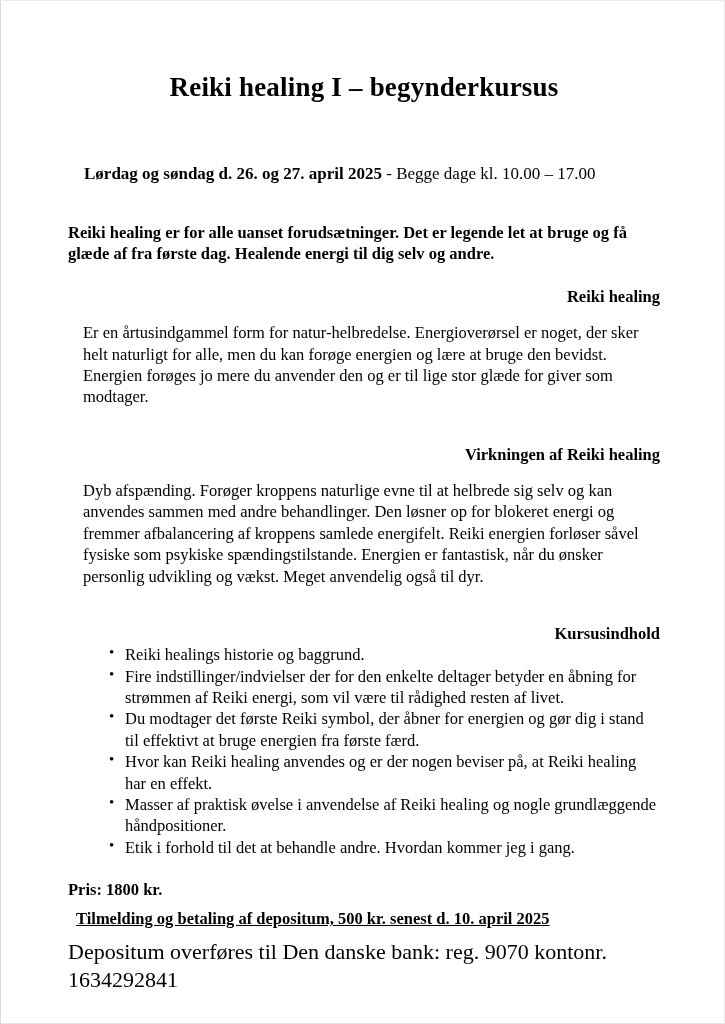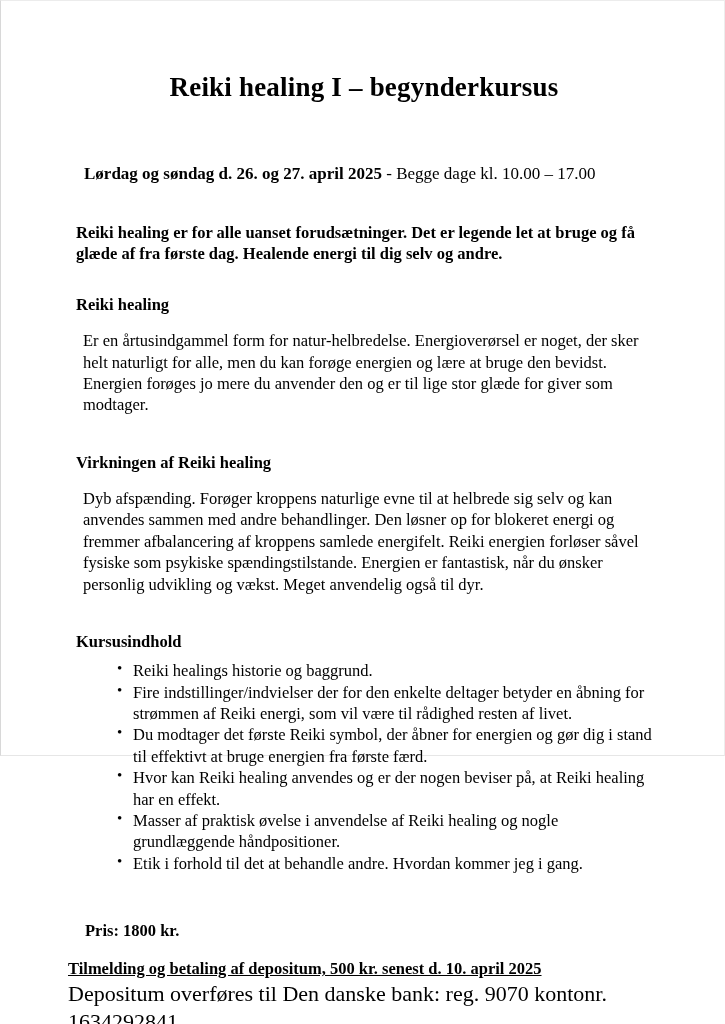--- a/index.html
+++ b/index.html
@@ -10,21 +10,21 @@
   body {
     width: 725px;
     height: 1024px;
     overflow: hidden;
     font-family: "Liberation Serif", "DejaVu Serif", serif;
     color: #000000;
   }
   .page {
     position: relative;
     width: 725px;
-    height: 756px;
+    height: 1024px;
     background: #ffffff;
     box-sizing: border-box;
     border-left: 1px solid #d8d8d8;
     border-top: 1px solid #ececec;
     border-right: 1px solid #ededed;
     border-bottom: 1px solid #e6e6e6;
   }
   .content {
     position: absolute;
     left: 67px;
@@ -45,38 +45,39 @@
     margin: 16px;
     padding-top: 44px;
     line-height: 1.25;
   }
   .date-line .bold {
     font-weight: bold;
   }
   .lead {
     font-size: 16.5px;
     font-weight: bold;
-    margin: 8px;
+    margin: 0;
     padding-top: 22px;
     line-height: 1.3;
   }
   .sec-head {
     font-size: 16.5px;
     font-weight: bold;
-    margin: 8px;
+    margin: 0;
     padding-top: 21px;
     line-height: 1.3;
+    text-align: right;
   }
   .body-par {
     font-size: 16.5px;
     margin: 15px;
     line-height: 1.295;
   }
   ul.bullets {
-    margin: 8px;
+    margin: 0;
     padding: 0 0 0 41px;
     list-style: none;
   }
   ul.bullets li {
     font-size: 16.5px;
     line-height: 1.295;
     position: relative;
     padding-left: 16px;
   }
   ul.bullets li::before {
@@ -85,28 +86,28 @@
     left: 0;
     top: -1px;
     font-size: 15px;
   }
   .price-block {
     padding-top: 21px;
   }
   .price-line {
     font-size: 16.5px;
     font-weight: bold;
-    margin: 17px;
+    margin: 0;
     line-height: 1.3;
   }
   .deposit-line {
     font-size: 16.5px;
     font-weight: bold;
     text-decoration: underline;
-    margin: 0;
+    margin: 8px;
     line-height: 1.3;
   }
   .plain-line {
     font-size: 22px;
     margin: 0;
     line-height: 1.3;
   }
   .gap {
     padding-top: 20px;
   }

